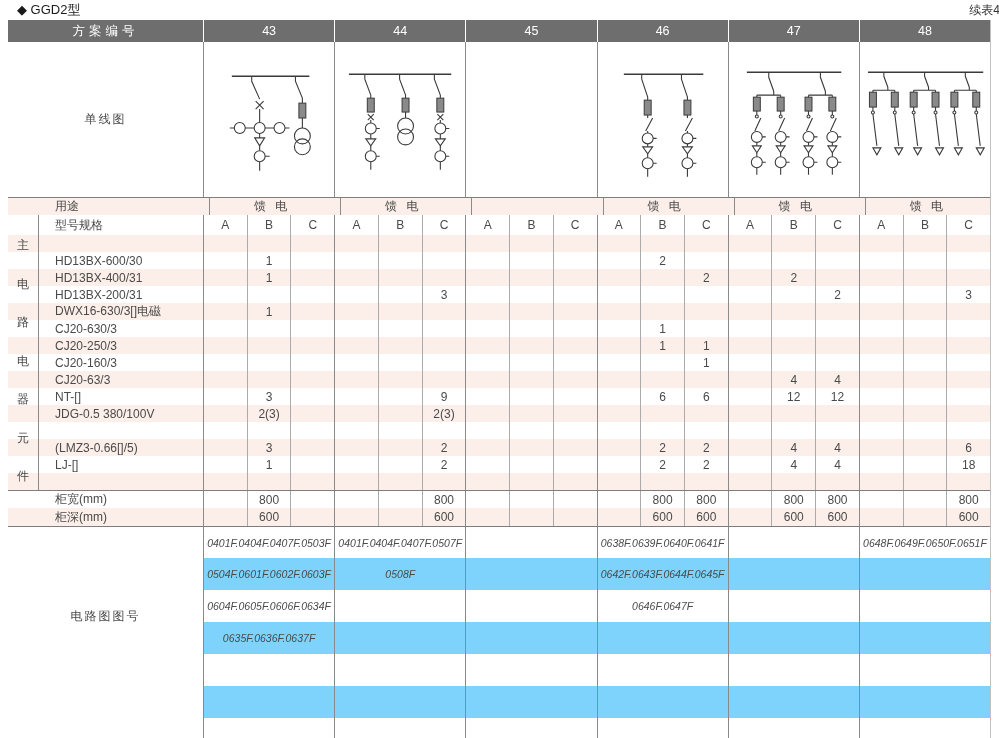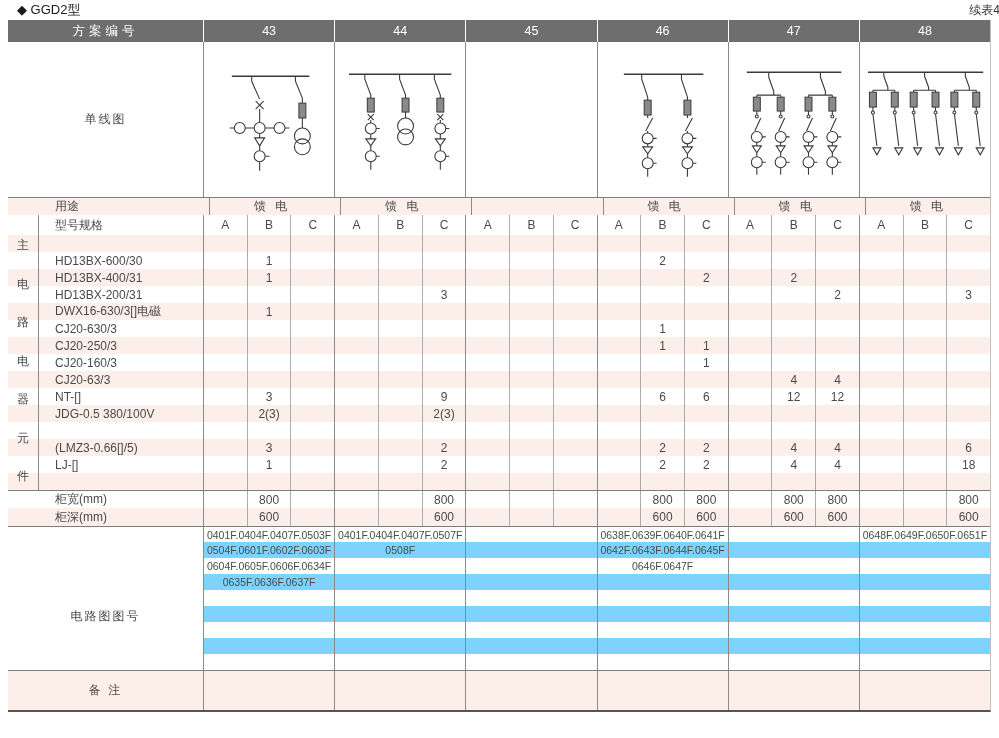--- a/index.html
+++ b/index.html
@@ -33,21 +33,21 @@
   .r-head { height: 22px; background: #6e6e6e; color: #fff; }
   .r-head .lab { justify-content: center; letter-spacing: 4px; font-size: 12.5px; }
   .r-head .one { border-left: 1px solid #fff; font-size: 12.5px; }
   .r-diag { height: 155px; }
   .r-diag .one { align-items: flex-start; justify-content: center; }
   .r-usage { height: 18px; gap: 6px; }
   .r-usage .one { letter-spacing: 3px; }
   .r-spec { height: 20px; }
   .r-comp { height: 17px; }
   .r-wd { height: 18px; }
-  .r-code { height: 16px; }
+  .r-code { height: 32px; font-style: italic; }
   .r-code .one { font-size: 10.5px; white-space: nowrap; }
   .r-remark { height: 40px; }
 
   .side { position: absolute; left: 0; top: 195px; width: 31px; height: 275px;
           border-right: 1px solid #8a8a8a; pointer-events: none; }
   .side-chars { margin-top: 22px; height: 248px; display: flex; flex-direction: column;
                 justify-content: space-between; align-items: center; font-size: 12px; }
   .codes-lab { position: absolute; left: 0; top: 506px; width: 195px; height: 180px;
                display: flex; align-items: center; justify-content: center;
                font-size: 12px; letter-spacing: 2px; pointer-events: none; text-align: right; }

